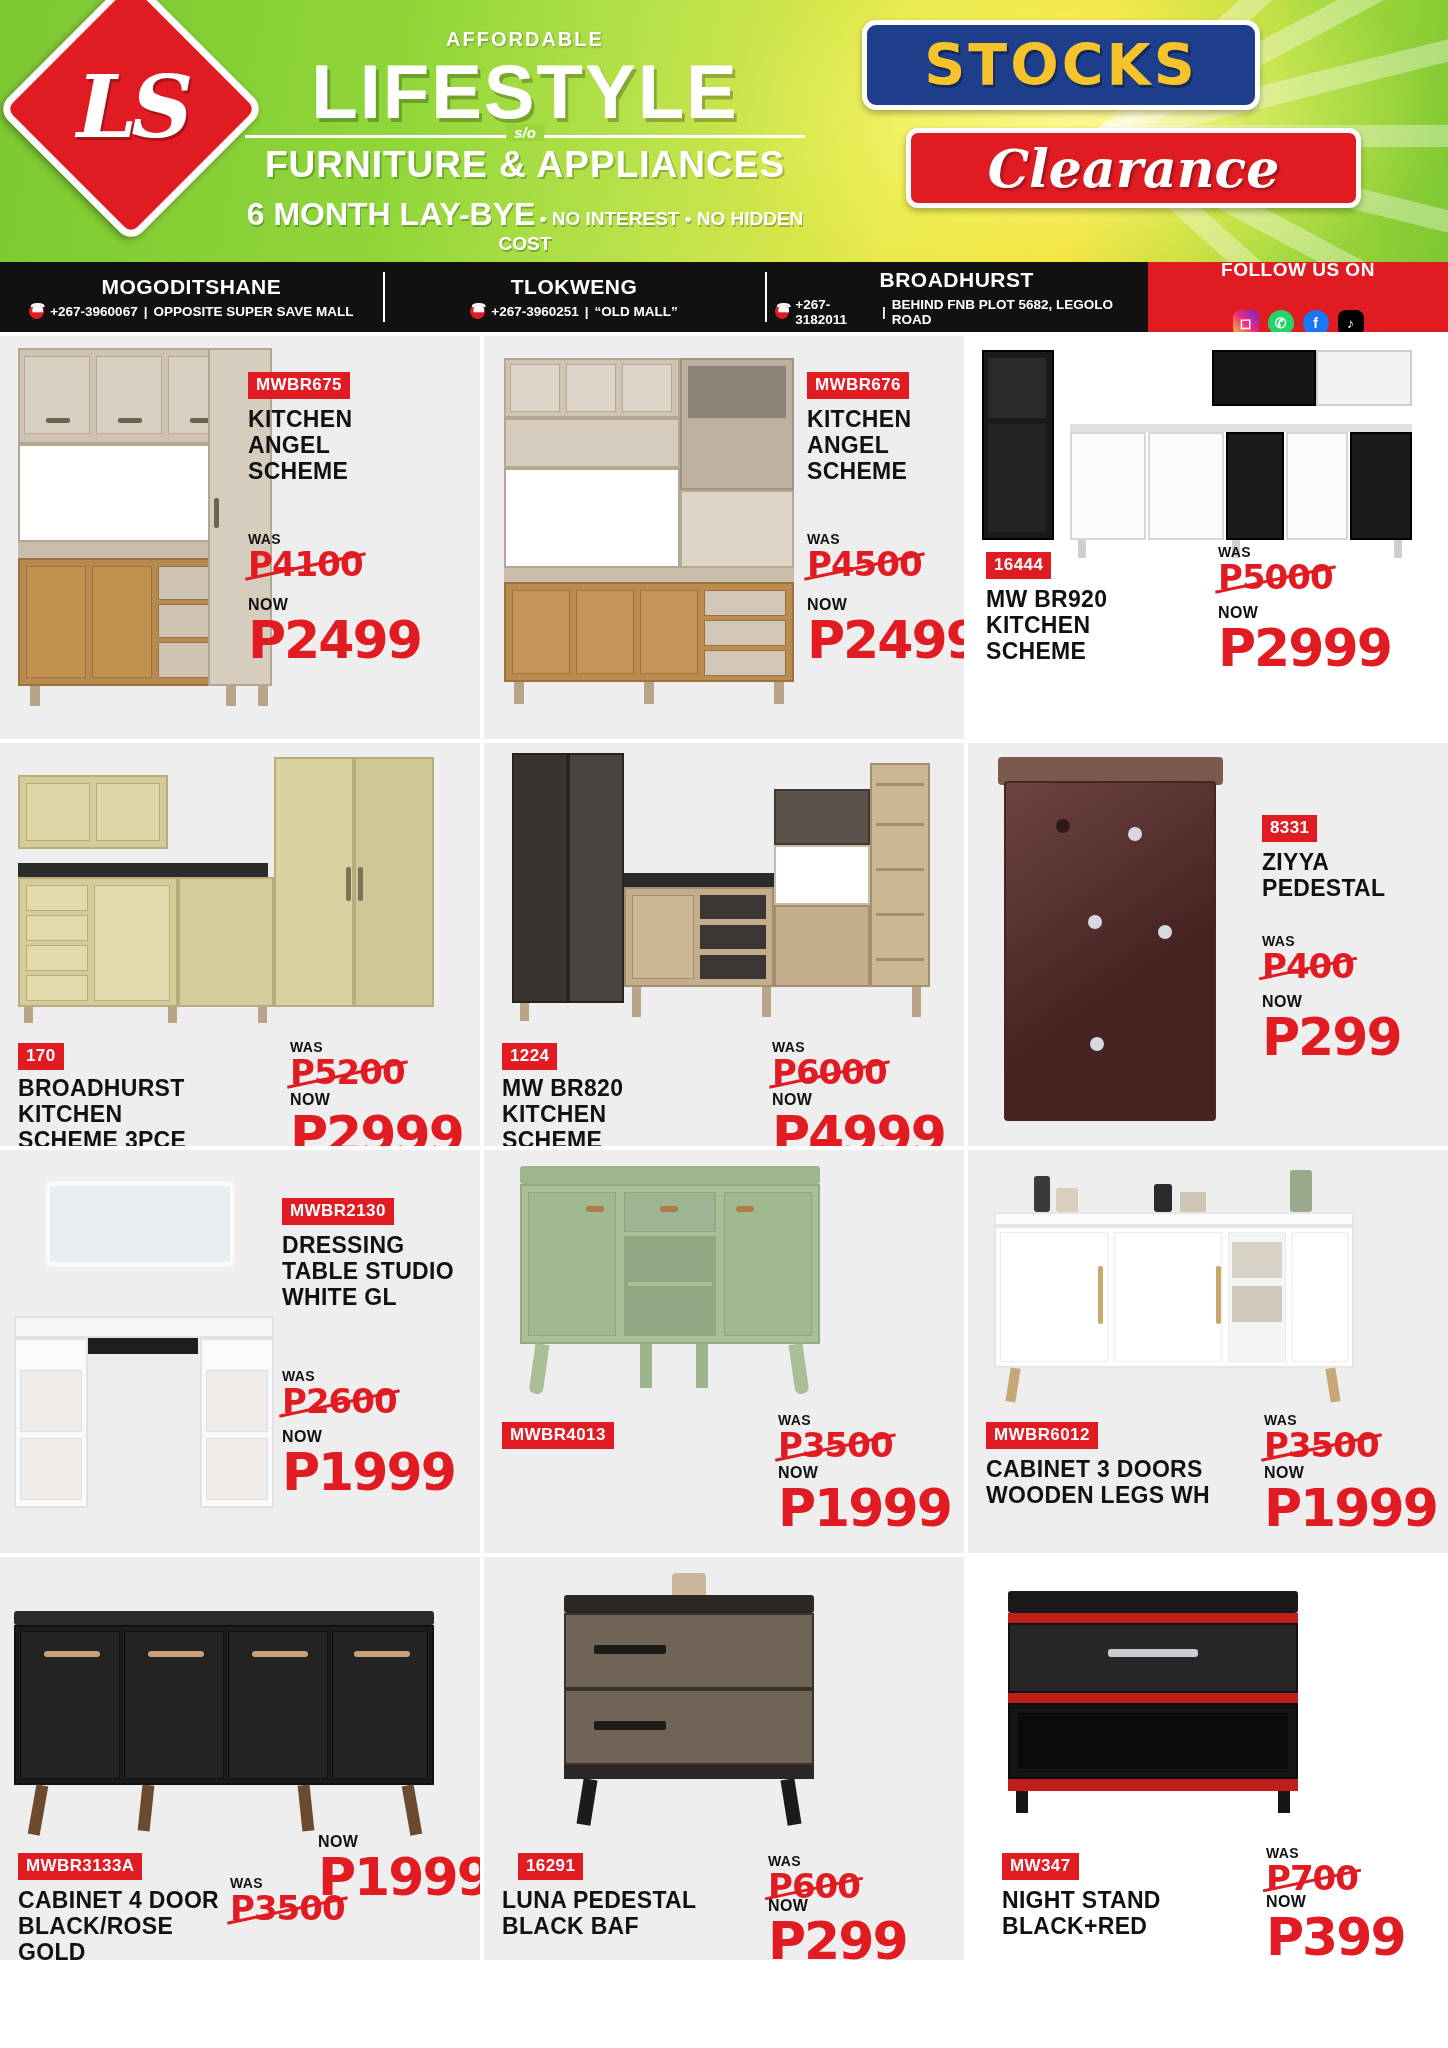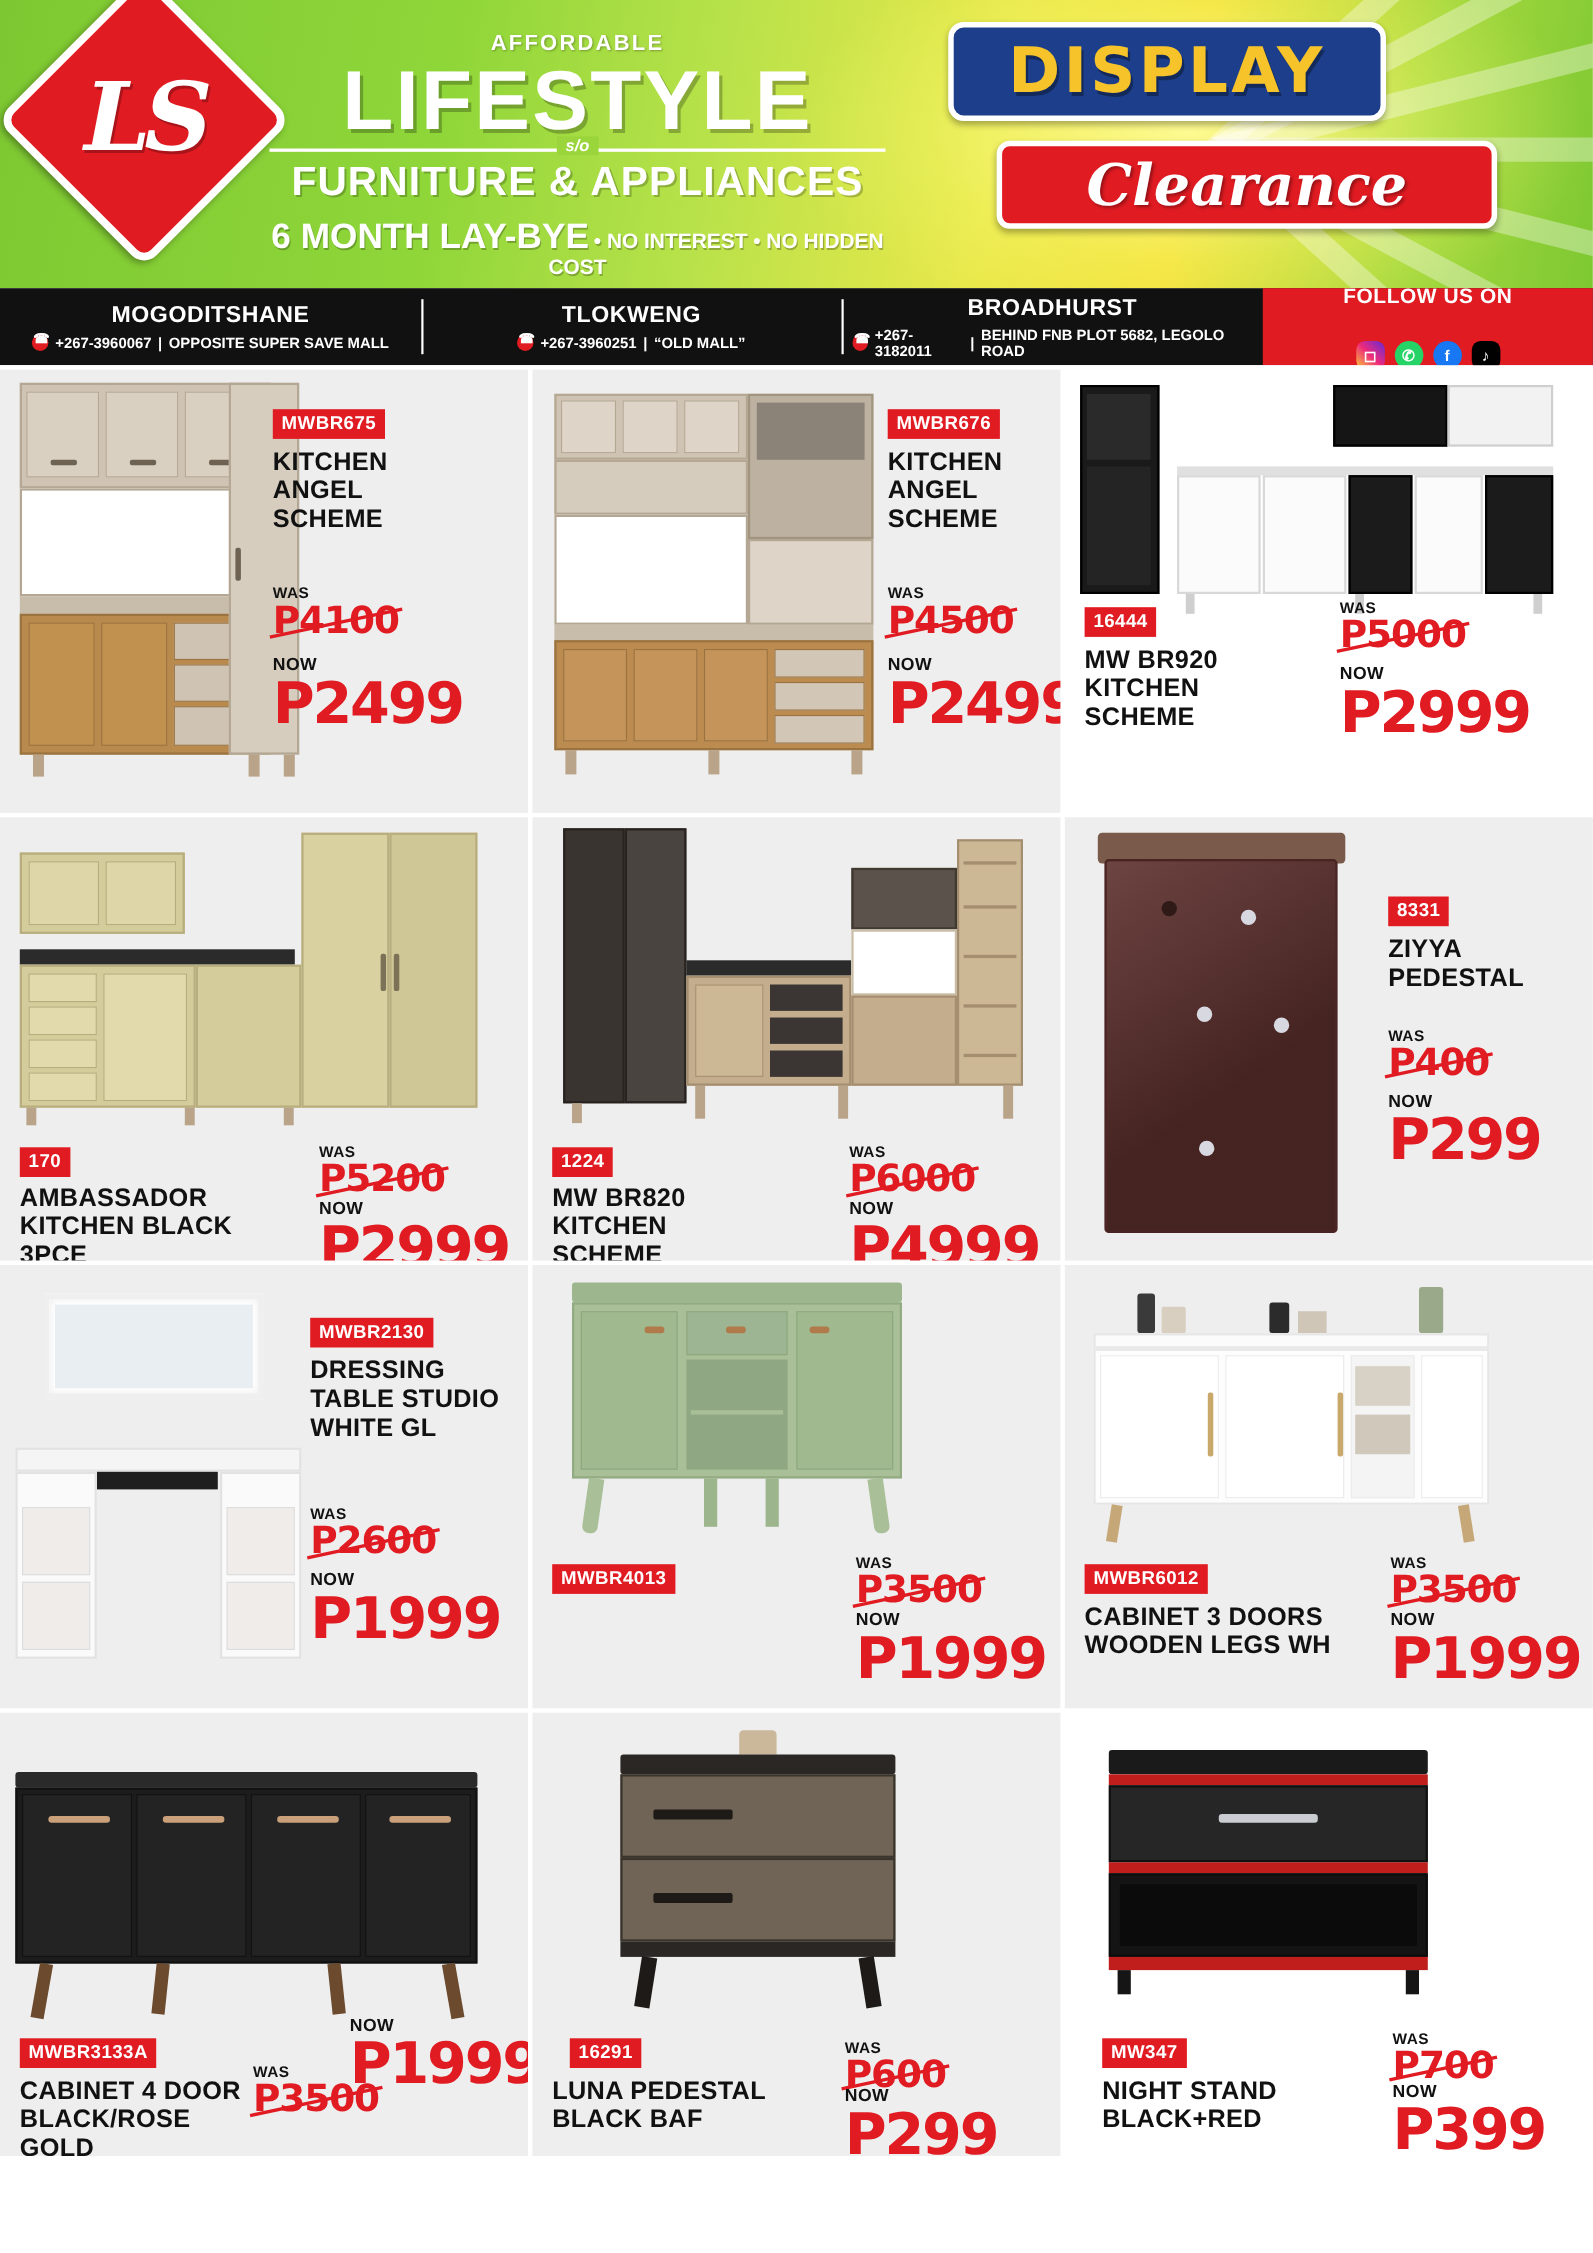--- a/index.html
+++ b/index.html
@@ -236,21 +236,21 @@
         <span>s/o</span>
       </div>
       <div class="brand-furniture">FURNITURE &amp; APPLIANCES</div>
       <div class="brand-laybye">
         <b>6 MONTH LAY-BYE</b>
         <i>• NO INTEREST • NO HIDDEN COST</i>
       </div>
     </div>
 
     <div class="display-badge">
-      <span>DISPLAY</span>
+      <span>STOCKS</span>
     </div>
     <div class="clearance-badge">
       <span>Clearance</span>
     </div>
   </div>
 
   <div class="branchbar">
     <div class="branches">
       <div class="branch">
         <div class="branch-name">MOGODITSHANE</div>
@@ -410,21 +410,21 @@
         <div class="rect" style="left:160px; top:120px; width:96px; height:130px; background:#d4cc9a; border:2px solid #b7ad7e;"></div>
         <div class="rect" style="left:256px; top:0; width:80px; height:250px; background:#d9d1a0; border:2px solid #b7ad7e;"></div>
         <div class="rect" style="left:336px; top:0; width:80px; height:250px; background:#cfc795; border:2px solid #b7ad7e;"></div>
         <div class="handle" style="left:328px; top:110px; width:5px; height:34px; background:#7b7258;"></div>
         <div class="handle" style="left:340px; top:110px; width:5px; height:34px; background:#7b7258;"></div>
         <div class="leg" style="left:6px; top:250px; width:9px; height:16px;"></div>
         <div class="leg" style="left:150px; top:250px; width:9px; height:16px;"></div>
         <div class="leg" style="left:240px; top:250px; width:9px; height:16px;"></div>
       </div>
       <div class="sku" style="left:18px; top:300px;">170</div>
-      <div class="title" style="left:18px; top:332px; width:210px;">AMBASSADOR KITCHEN BLACK 3PCE</div>
+      <div class="title" style="left:18px; top:332px; width:210px;">BROADHURST KITCHEN SCHEME 3PCE</div>
       <div class="was-wrap" style="left:290px; top:296px;">
         <div class="was-label">WAS</div>
         <div class="was-price">P5200</div>
       </div>
       <div class="now-wrap" style="left:290px; top:348px;">
         <div class="now-label">NOW</div>
         <div class="now-price big">P2999</div>
       </div>
     </div>
 

